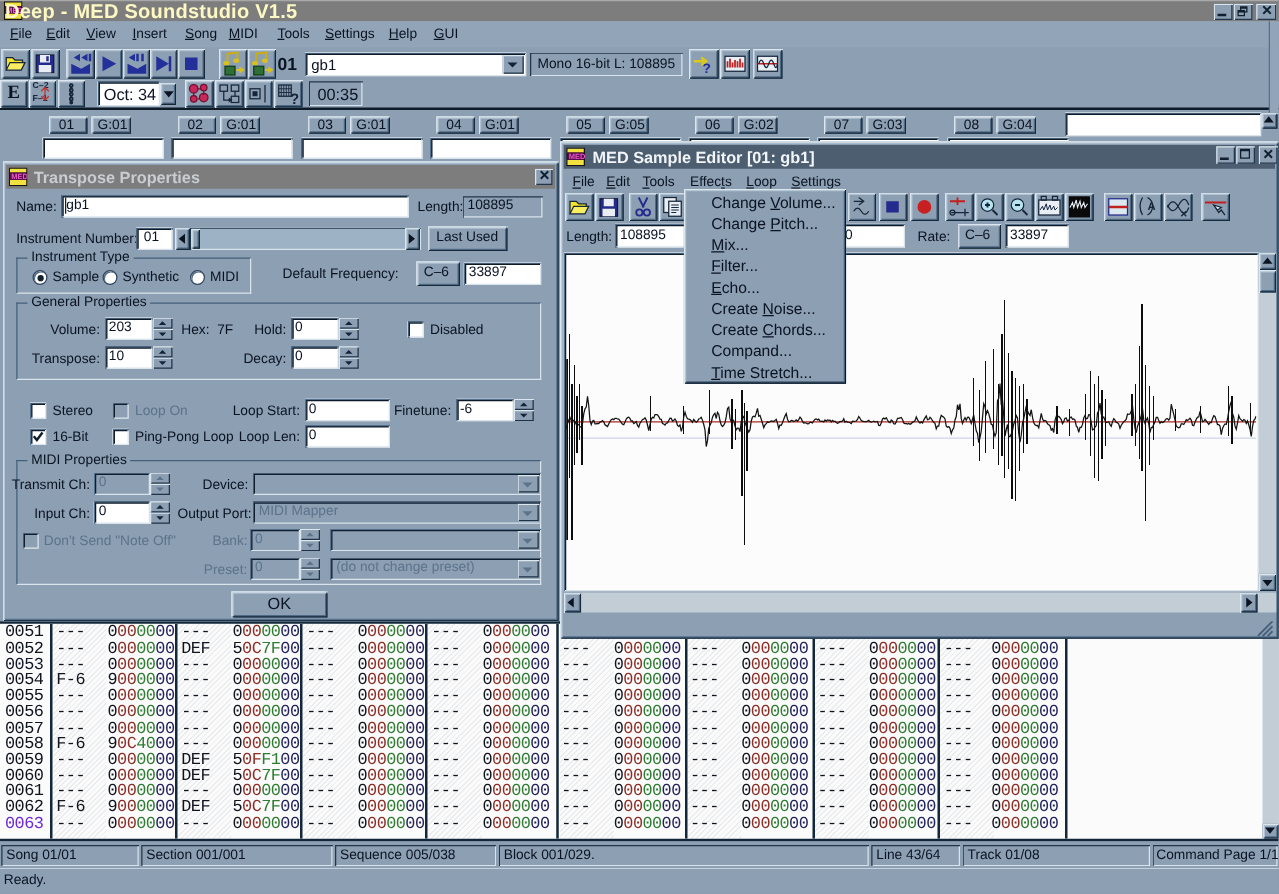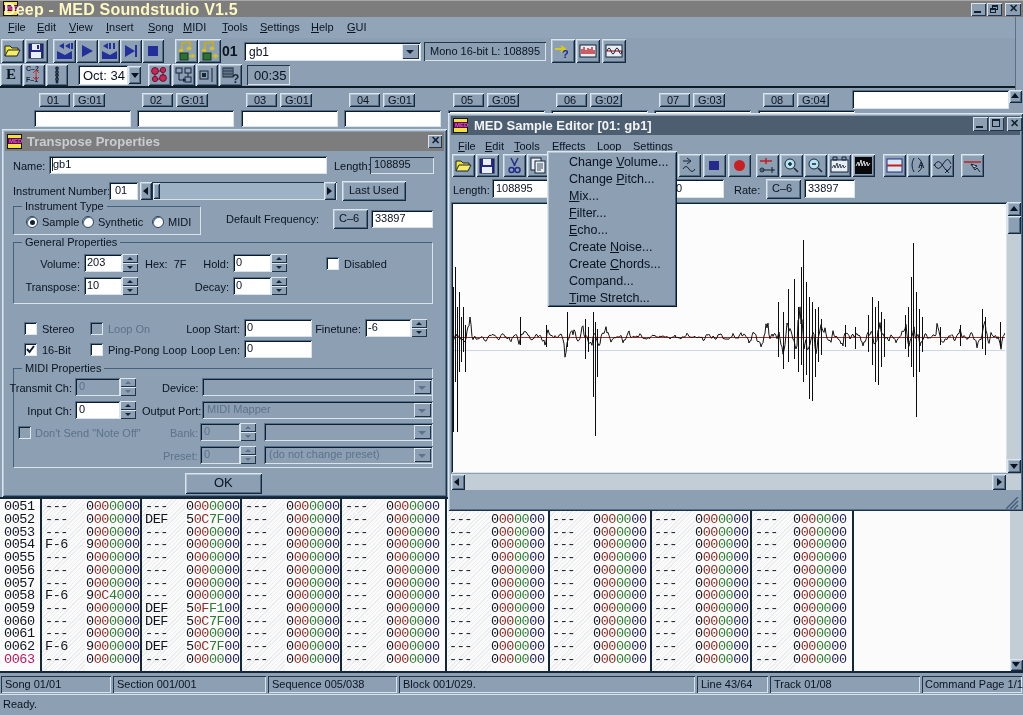--- a/index.html
+++ b/index.html
@@ -497,21 +497,21 @@
       <span class="ab mono pr" style="left:345px;top:141.1px;color:#10141f">---</span>
       <span class="ab mono pr" style="left:386px;top:141.1px"><b style="color:#10141f">0</b><b style="color:#8e2e26">00</b><b style="color:#2f7d33">00</b><b style="color:#23235e">00</b></span>
       <span class="ab mono pr" style="left:449px;top:141.1px;color:#10141f">---</span>
       <span class="ab mono pr" style="left:491px;top:141.1px"><b style="color:#10141f">0</b><b style="color:#8e2e26">00</b><b style="color:#2f7d33">00</b><b style="color:#23235e">00</b></span>
       <span class="ab mono pr" style="left:552px;top:141.1px;color:#10141f">---</span>
       <span class="ab mono pr" style="left:593px;top:141.1px"><b style="color:#10141f">0</b><b style="color:#8e2e26">00</b><b style="color:#2f7d33">00</b><b style="color:#23235e">00</b></span>
       <span class="ab mono pr" style="left:654px;top:141.1px;color:#10141f">---</span>
       <span class="ab mono pr" style="left:695px;top:141.1px"><b style="color:#10141f">0</b><b style="color:#8e2e26">00</b><b style="color:#2f7d33">00</b><b style="color:#23235e">00</b></span>
       <span class="ab mono pr" style="left:755px;top:141.1px;color:#10141f">---</span>
       <span class="ab mono pr" style="left:793px;top:141.1px"><b style="color:#10141f">0</b><b style="color:#8e2e26">00</b><b style="color:#2f7d33">00</b><b style="color:#23235e">00</b></span>
-<span class="ab mono pr" style="left:4px;top:153.8px;color:#be185d">0063</span>
+<span class="ab mono pr" style="left:4px;top:153.8px;color:#6d28d9">0063</span>
       <span class="ab mono pr" style="left:45px;top:153.8px;color:#10141f">---</span>
       <span class="ab mono pr" style="left:86px;top:153.8px"><b style="color:#10141f">0</b><b style="color:#8e2e26">00</b><b style="color:#2f7d33">00</b><b style="color:#23235e">00</b></span>
       <span class="ab mono pr" style="left:145px;top:153.8px;color:#10141f">---</span>
       <span class="ab mono pr" style="left:186px;top:153.8px"><b style="color:#10141f">0</b><b style="color:#8e2e26">00</b><b style="color:#2f7d33">00</b><b style="color:#23235e">00</b></span>
       <span class="ab mono pr" style="left:245px;top:153.8px;color:#10141f">---</span>
       <span class="ab mono pr" style="left:286px;top:153.8px"><b style="color:#10141f">0</b><b style="color:#8e2e26">00</b><b style="color:#2f7d33">00</b><b style="color:#23235e">00</b></span>
       <span class="ab mono pr" style="left:345px;top:153.8px;color:#10141f">---</span>
       <span class="ab mono pr" style="left:386px;top:153.8px"><b style="color:#10141f">0</b><b style="color:#8e2e26">00</b><b style="color:#2f7d33">00</b><b style="color:#23235e">00</b></span>
       <span class="ab mono pr" style="left:449px;top:153.8px;color:#10141f">---</span>
       <span class="ab mono pr" style="left:491px;top:153.8px"><b style="color:#10141f">0</b><b style="color:#8e2e26">00</b><b style="color:#2f7d33">00</b><b style="color:#23235e">00</b></span>

